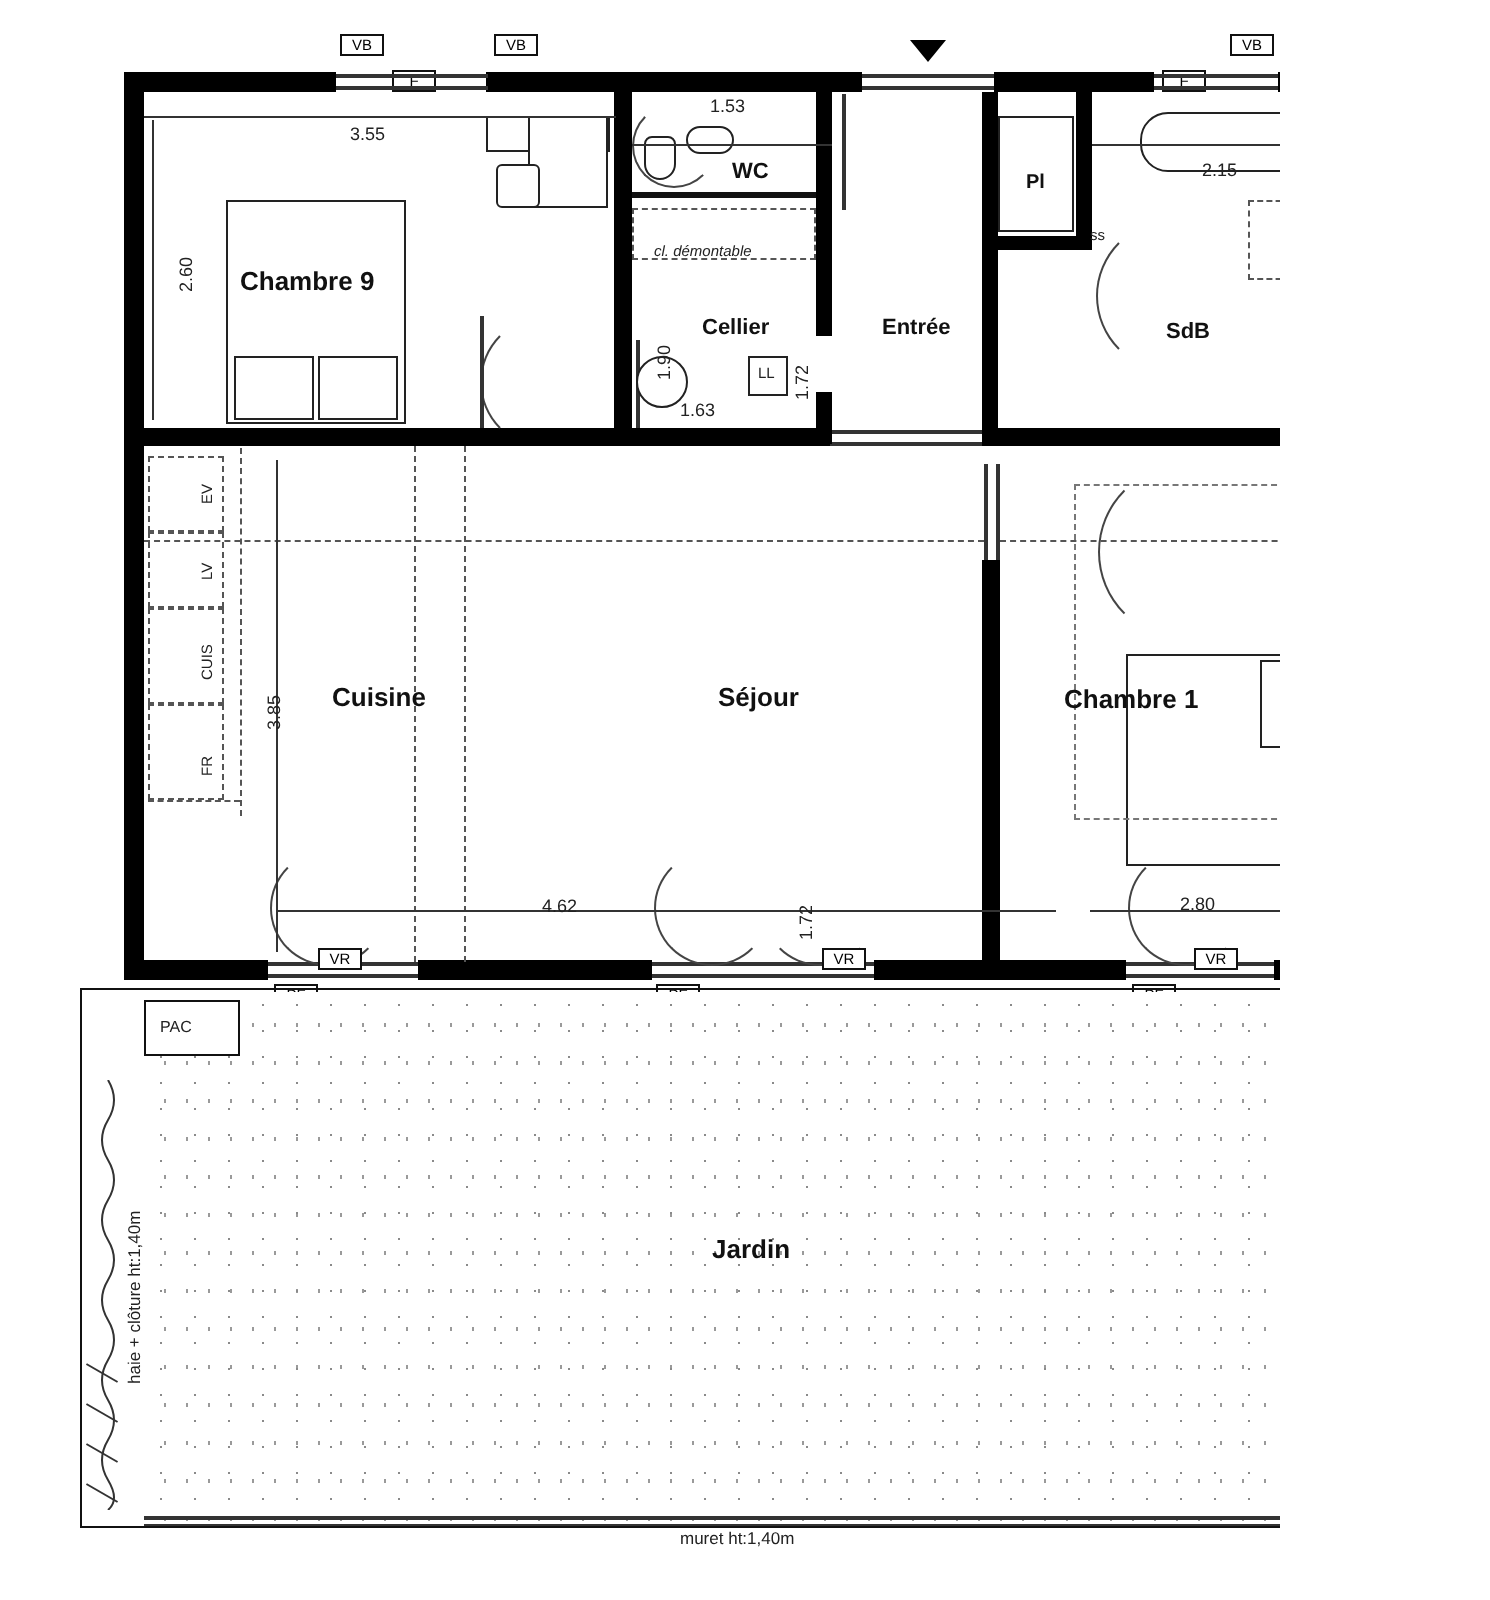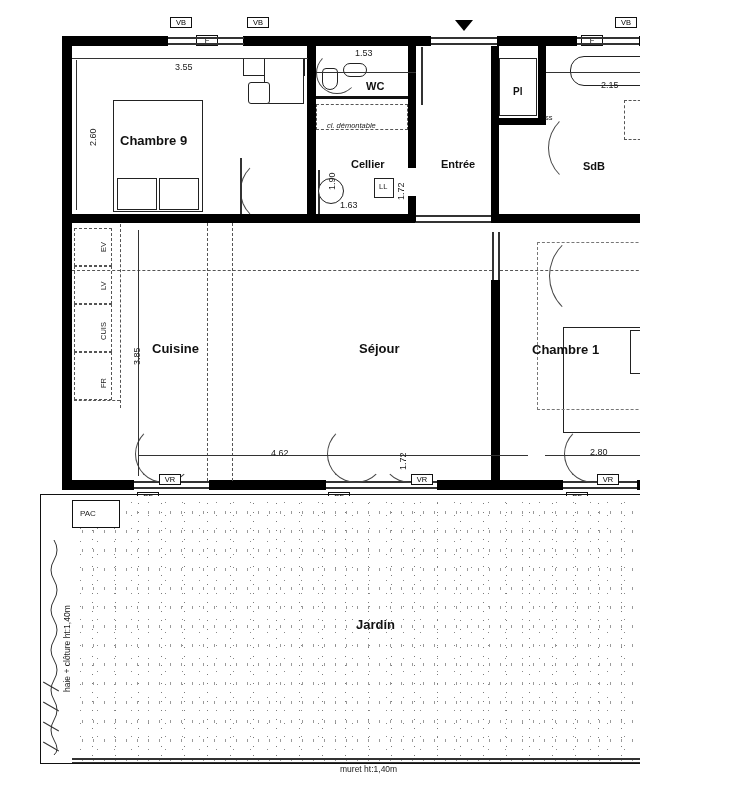--- a/index.html
+++ b/index.html
@@ -173,21 +173,21 @@
   <div class="dim" style="left:271px;top:448px;">4.62</div>
   <div class="dim" style="left:590px;top:447px;">2.80</div>
   <div class="dim vert" style="left:398px;top:470px;">1.72</div>
 
   <div class="room-label" style="left:120px;top:133px;">Chambre 9</div>
   <div class="room-label" style="left:351px;top:158px;font-size:11px;">Cellier</div>
   <div class="room-label" style="left:366px;top:80px;font-size:11px;">WC</div>
   <div class="room-label" style="left:441px;top:158px;font-size:11px;">Entrée</div>
   <div class="room-label" style="left:513px;top:86px;font-size:10px;">Pl</div>
   <div class="room-label" style="left:583px;top:160px;font-size:11px;">SdB</div>
-  <div class="room-label" style="left:152px;top:341px;">Cuisine</div>
+  <div class="room-label" style="left:166px;top:341px;">Cuisine</div>
   <div class="room-label" style="left:359px;top:341px;">Séjour</div>
   <div class="room-label" style="left:532px;top:342px;">Chambre 1</div>
 
   <div class="tiny-label" style="left:327px;top:121px;font-style:italic;">cl. démontable</div>
   <div class="tiny-label" style="left:545px;top:113px;">ss</div>
   <div class="tiny-label" style="left:379px;top:182px;">LL</div>
   <div class="tiny-label vert" style="left:99px;top:252px;">EV</div>
   <div class="tiny-label vert" style="left:99px;top:290px;">LV</div>
   <div class="tiny-label vert" style="left:99px;top:340px;">CUIS</div>
   <div class="tiny-label vert" style="left:99px;top:388px;">FR</div>

